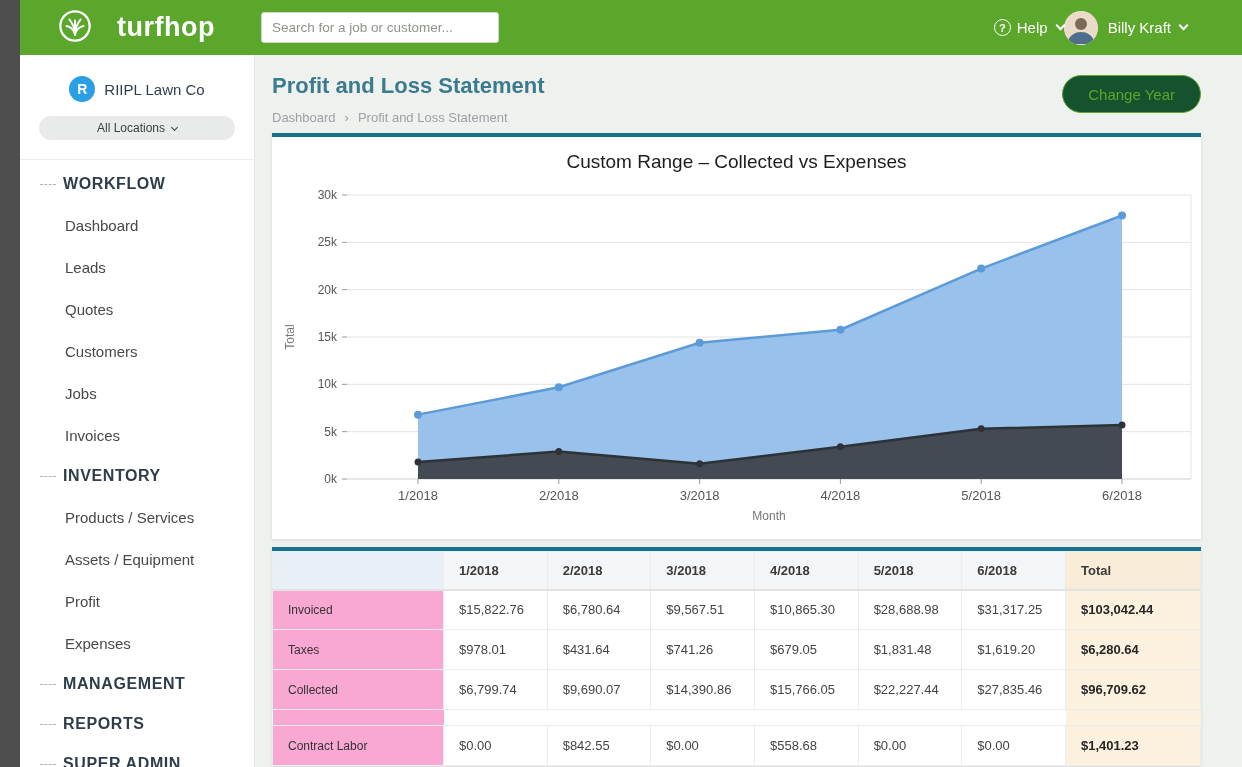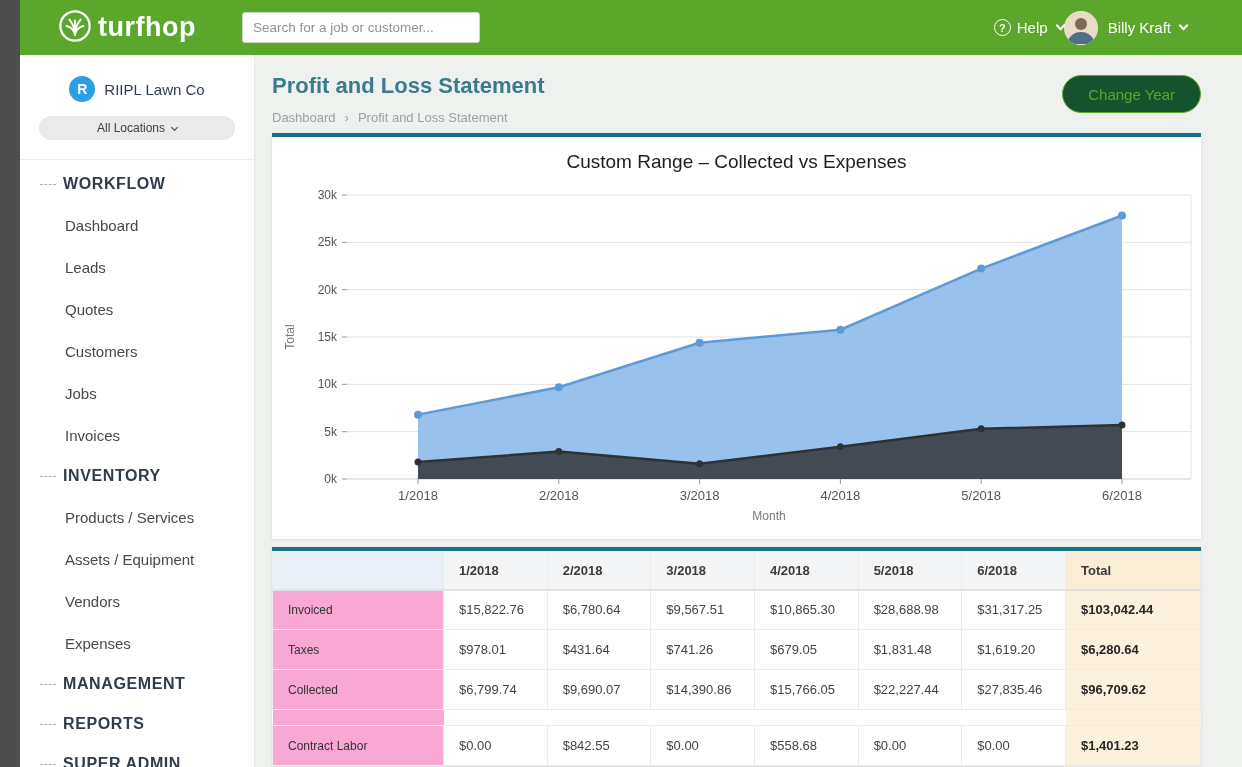--- a/index.html
+++ b/index.html
@@ -3,21 +3,21 @@
 <meta charset="utf-8">
 <style>
   *{box-sizing:border-box;margin:0;padding:0}
   html,body{width:1242px;height:767px;overflow:hidden}
   body{font-family:"Liberation Sans",sans-serif;background:#eff1ef;color:#333}
   .app{position:relative;width:1242px;height:767px;display:flex}
   .left-strip{width:20px;height:767px;background:#4e4e4e;flex:0 0 20px}
   .app-body{width:1222px;display:flex;flex-direction:column}
   
   .topbar{height:55px;background:#5ba72b;display:flex;align-items:center;padding:0 55px 0 38px;flex:0 0 55px}
-  .logo{display:flex;align-items:center;gap:6px;cursor:pointer}
+  .logo{display:flex;align-items:center;gap:25px;cursor:pointer}
   .logo-text{color:#fff;font-size:27px;font-weight:600;letter-spacing:.5px}
   .search{margin-left:46px;width:238px;height:31px;border:1px solid #cdd8c6;border-radius:3px;padding:0 10px;font-size:13.5px;font-family:"Liberation Sans",sans-serif;color:#333;outline:none}
   .search::placeholder{color:#8e938c}
   .top-right{margin-left:auto;display:flex;align-items:center;}
   .help-menu,.user-menu{display:flex;align-items:center;color:#fff;font-size:15px;cursor:pointer}
   .q-icon{width:17px;height:17px;border:1.5px solid #fff;border-radius:50%;display:inline-flex;align-items:center;justify-content:center;font-size:11px;font-weight:bold;margin-right:6px}
   .q-icon::before{content:"?"}
   .chev{display:inline-block;width:7px;height:7px;border-right:2px solid currentColor;border-bottom:2px solid currentColor;transform:rotate(45deg);margin-left:9px;margin-top:-4px}
   .avatar{width:34px;height:34px;border-radius:50%;overflow:hidden;margin-right:10px;flex:0 0 34px;background:#e9dbc8}
   
@@ -124,21 +124,21 @@
             <div class="nav-item">Quotes</div>
             <div class="nav-item">Customers</div>
             <div class="nav-item">Jobs</div>
             <div class="nav-item">Invoices</div>
             <div class="nav-section">
               <span class="tree-dash"></span>
               <span>INVENTORY</span>
             </div>
             <div class="nav-item">Products / Services</div>
             <div class="nav-item">Assets / Equipment</div>
-            <div class="nav-item">Vendors</div>
+            <div class="nav-item">Profit</div>
             <div class="nav-item">Expenses</div>
             <div class="nav-section">
               <span class="tree-dash"></span>
               <span>MANAGEMENT</span>
             </div>
             <div class="nav-section">
               <span class="tree-dash"></span>
               <span>REPORTS</span>
             </div>
             <div class="nav-section">

